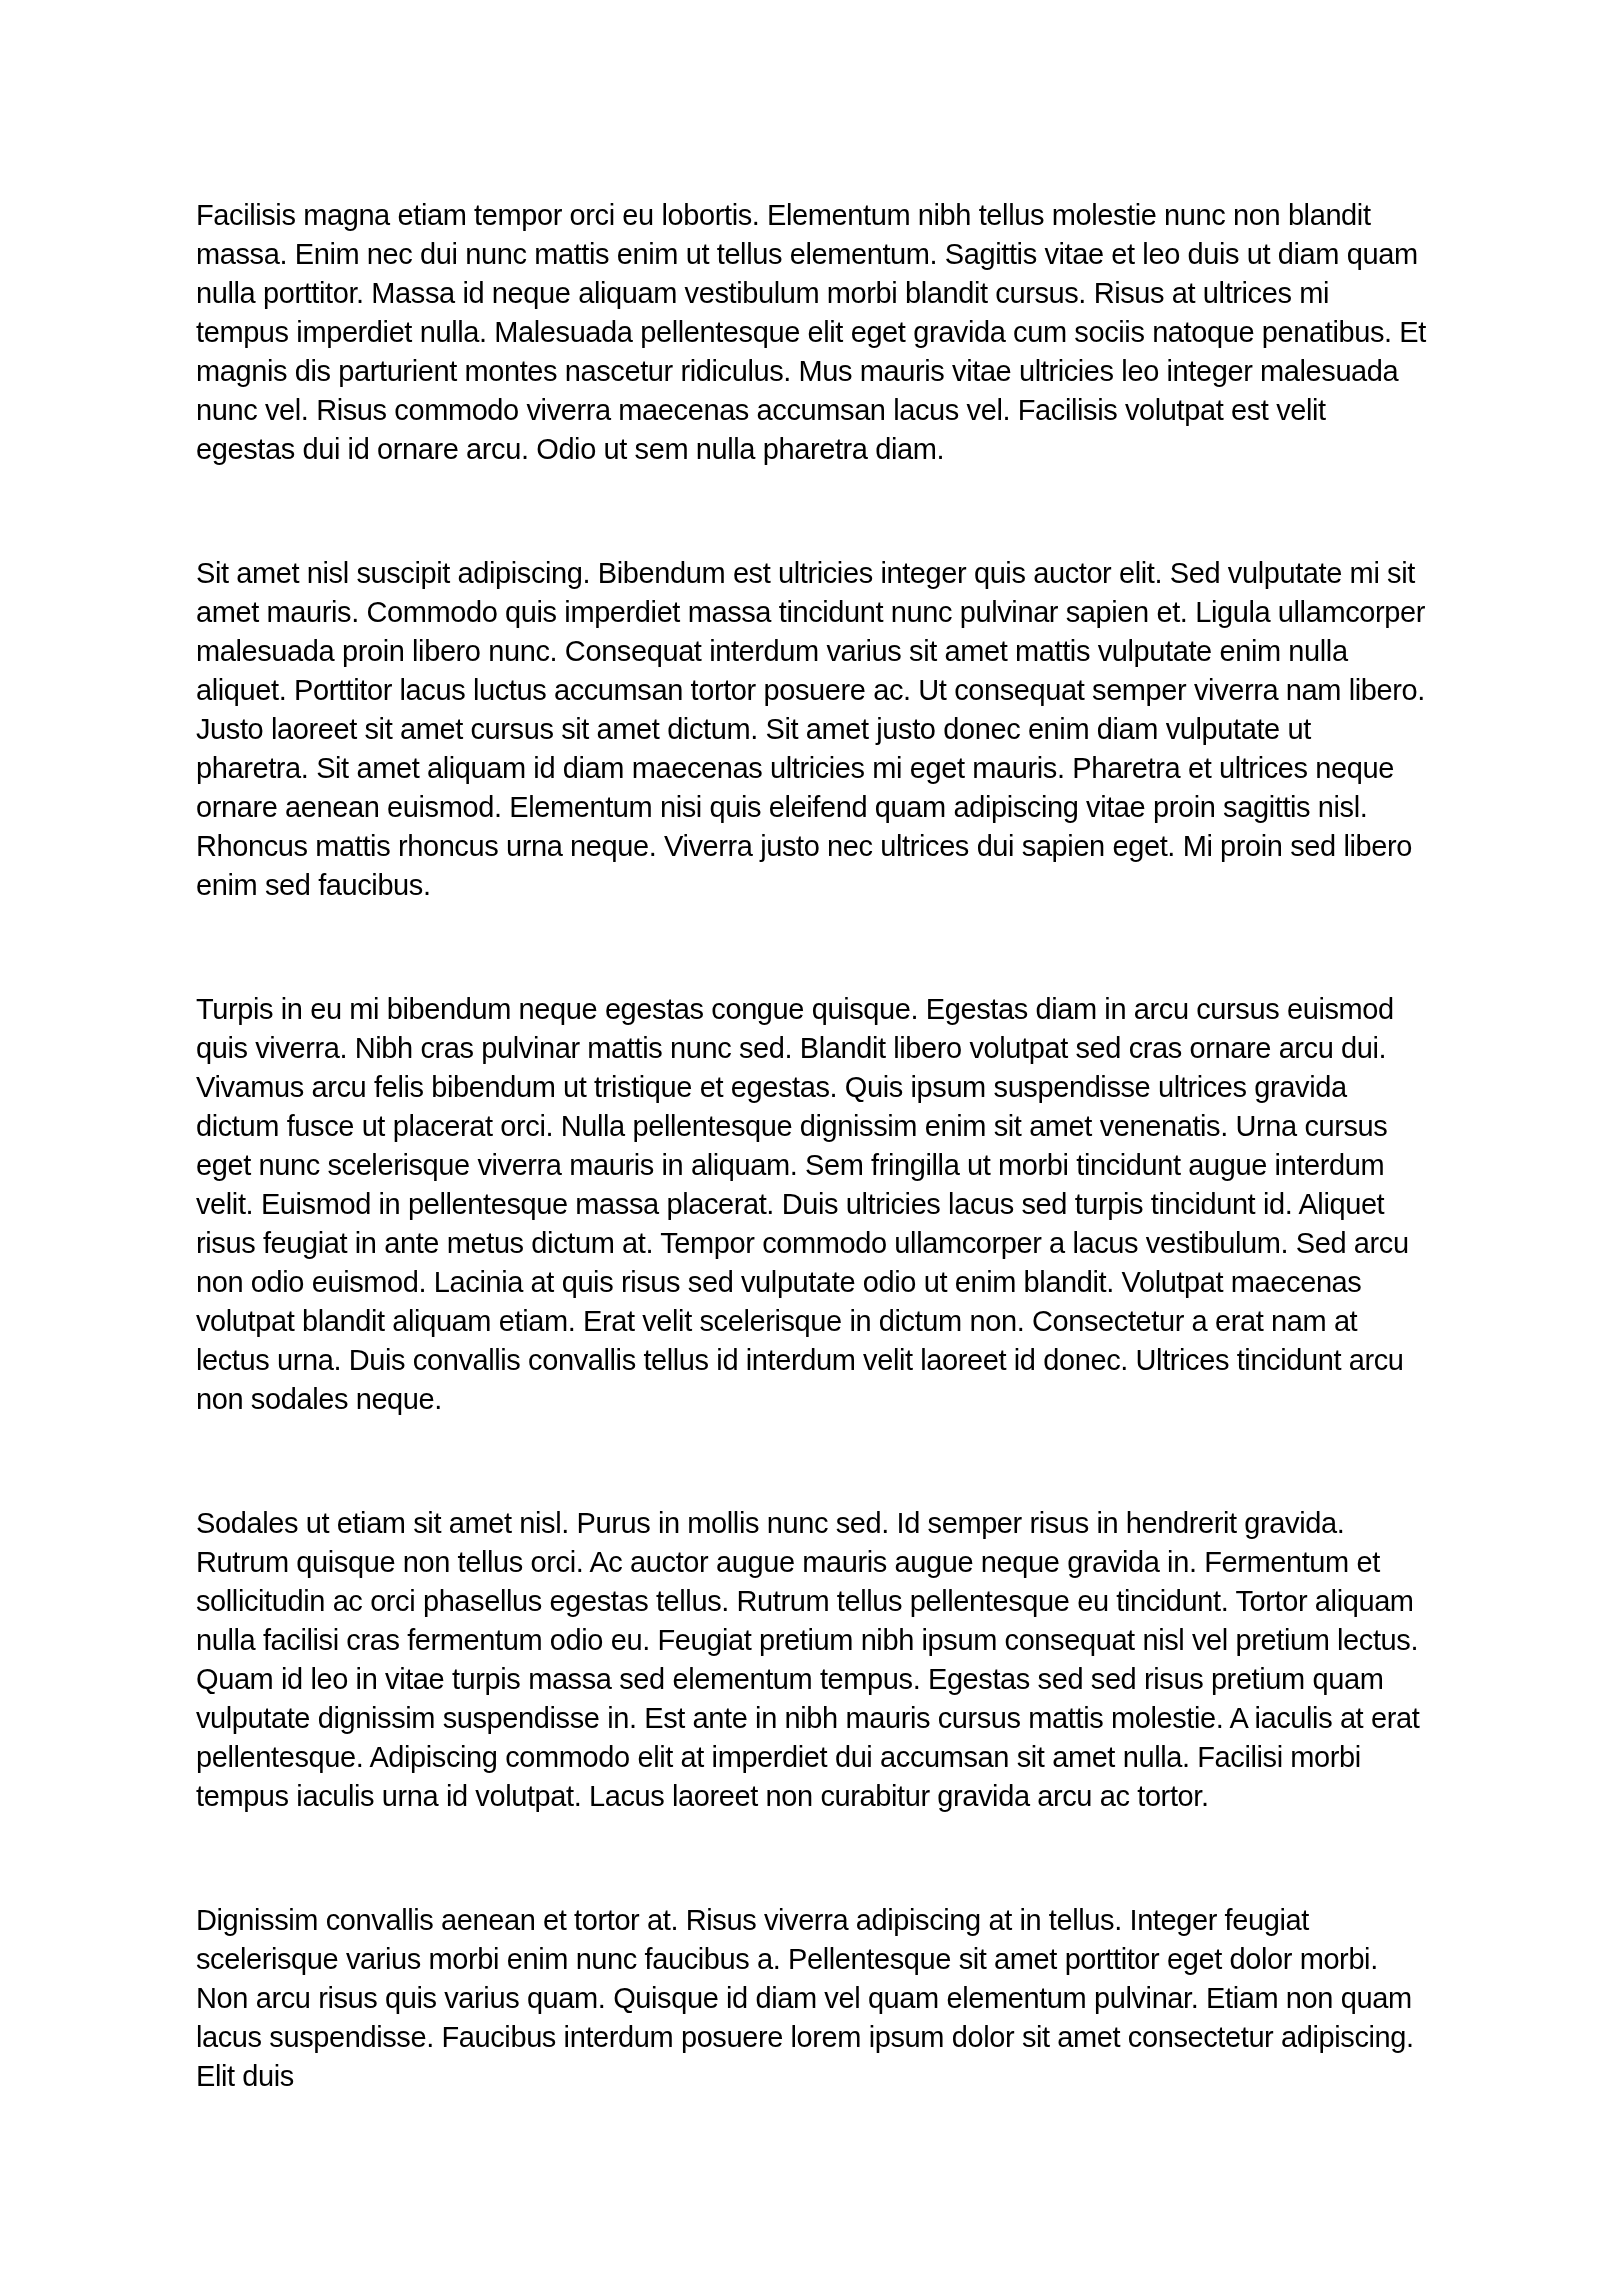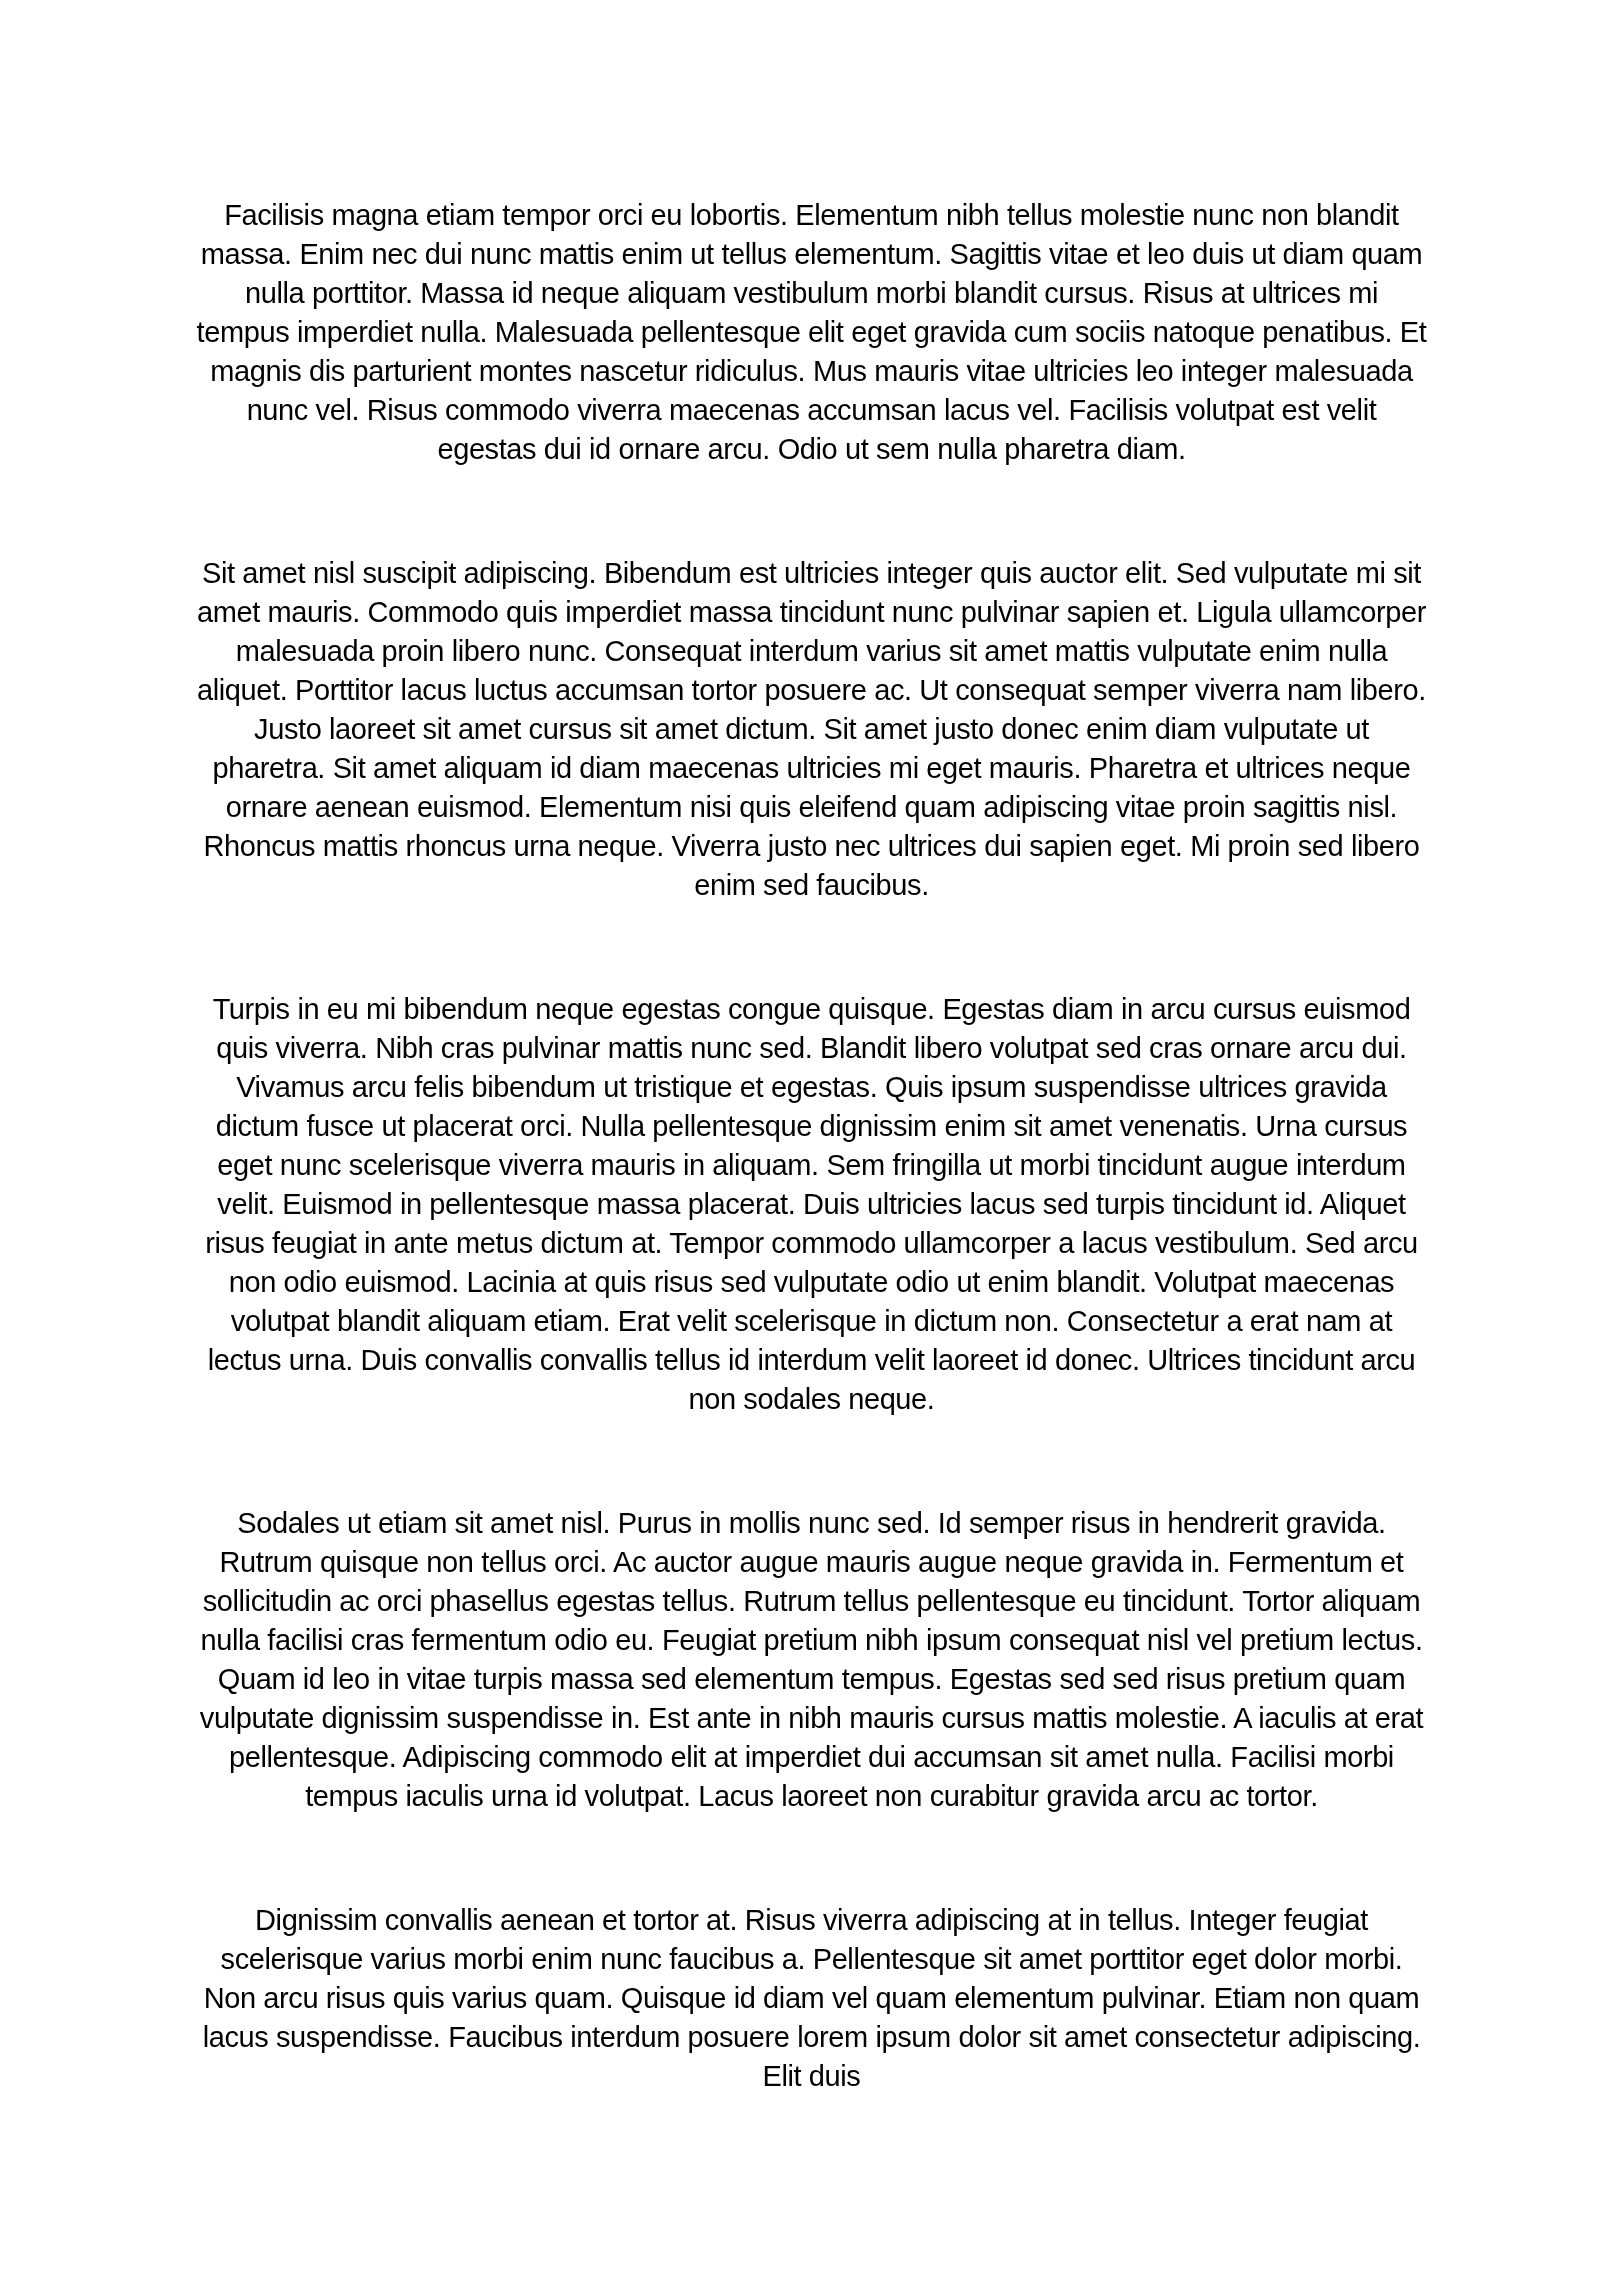--- a/index.html
+++ b/index.html
@@ -15,21 +15,21 @@
     box-sizing: border-box;
     padding: 196px 196px 0 196px;
     overflow: hidden;
   }
   .doc-text {
     font-family: "Liberation Sans", sans-serif;
     font-size: 29px;
     line-height: 39px;
     letter-spacing: -0.4px;
     color: #000000;
-    text-align: center;
+    text-align: left;
   }
   .doc-text p {
     margin: 0 0 85px 0;
     padding: 0;
   }
 </style>
 </head>
 <body>
 
 <div class="page">

